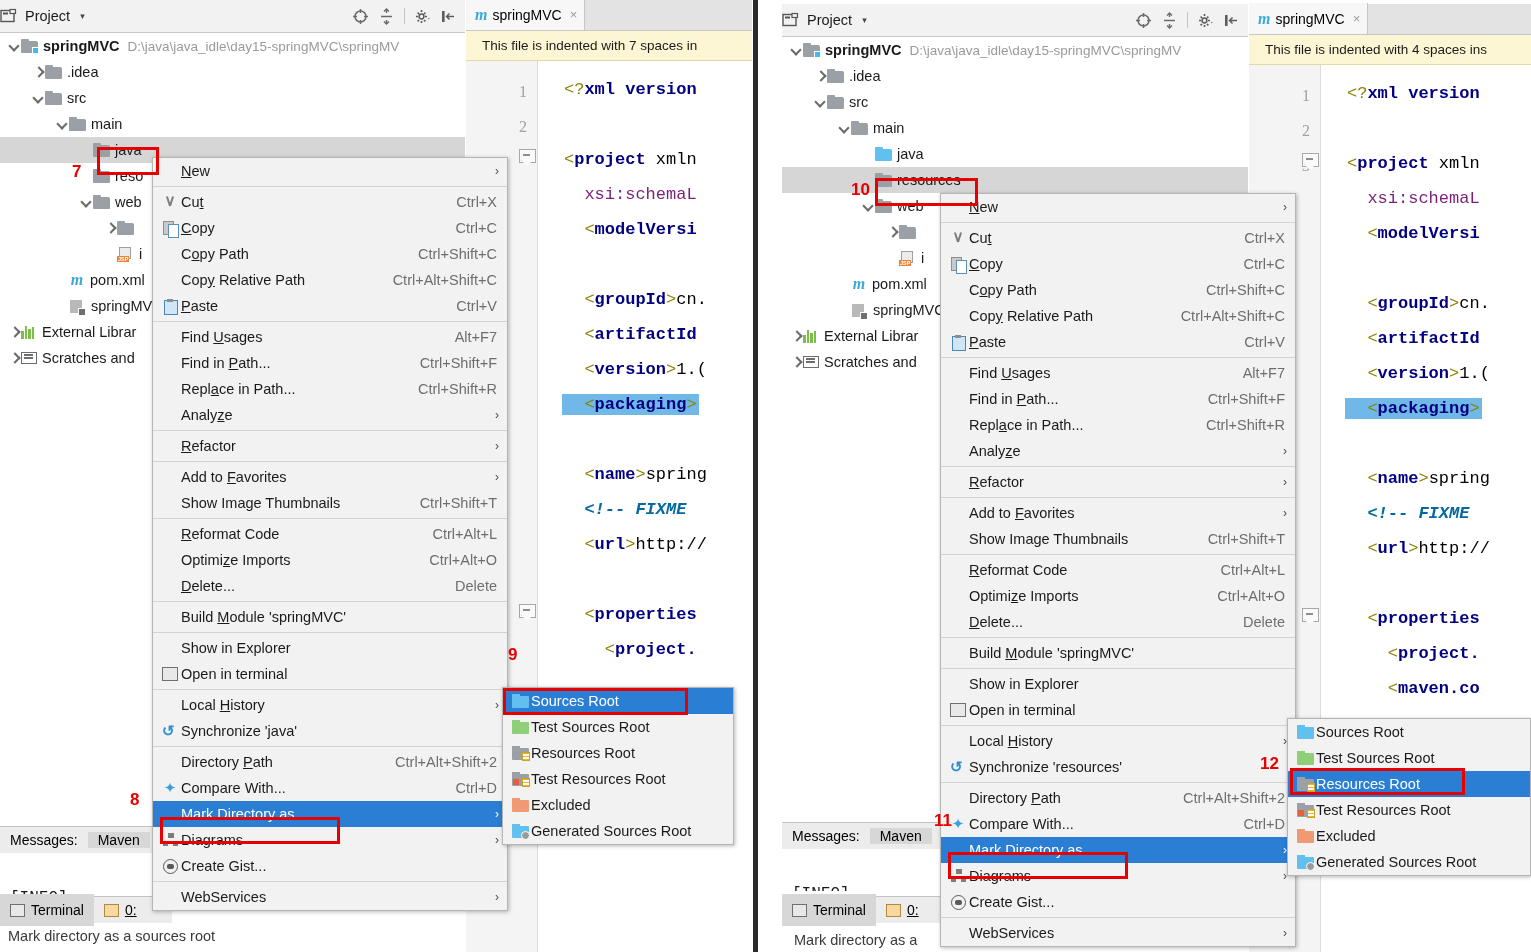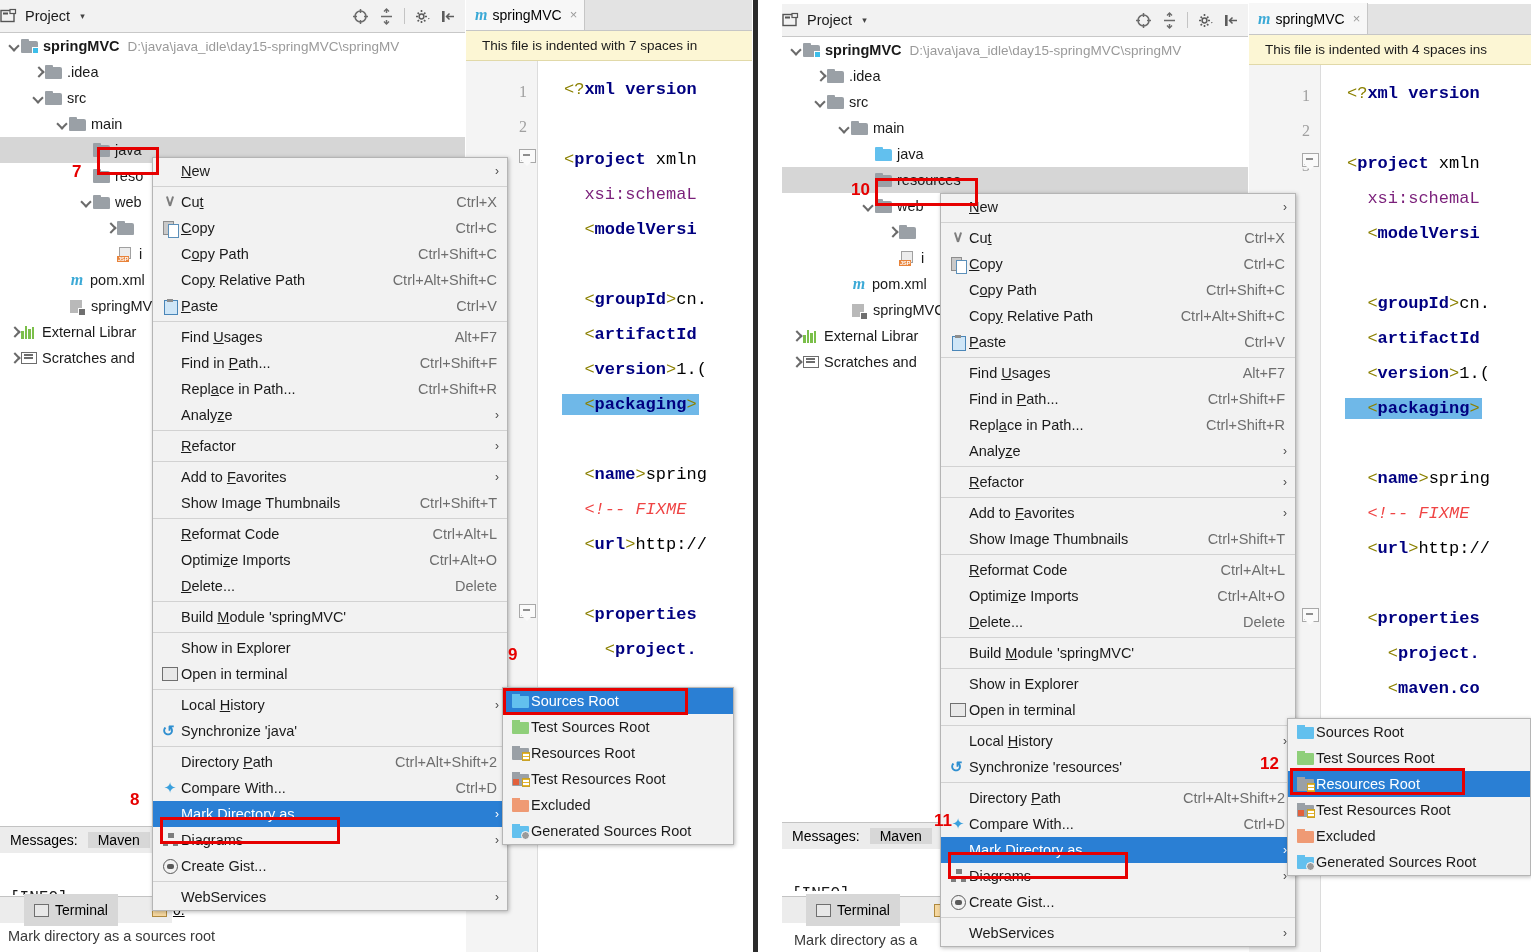--- a/index.html
+++ b/index.html
@@ -148,30 +148,30 @@
   .foldmark { position:absolute; width:15px; height:17px; }
   .foldmark::before { content:""; position:absolute; left:0; top:0; width:15px; height:12px; border:1px solid #a8a8a8; background:#fafafa;}
   .foldmark::after { content:""; position:absolute; left:2px; top:11px; width:11px; height:6px; background:#fafafa;
      clip-path: polygon(0 0, 100% 0, 50% 100%); border-left:1px solid #a8a8a8;}
   .foldminus { position:absolute; left:4px; top:5px; width:7px; height:1.5px; background:#8e8e8e; }
   .code { position:absolute; top:61px; font-family:"Liberation Mono", monospace; font-size:17px; white-space:pre; }
   .cl { position:absolute; white-space:pre; }
   .tagn { color:#000080; font-weight:bold; }
   .angle { color:#8b8000; }
   .attr { color:#7a1f7a; }
-  .cmt { color:#ef4444; font-style:italic; font-weight:normal; }
+  .cmt { color:#0369a1; font-style:italic; font-weight:bold; }
   .selrow { background:#6fb8e8; }
 
   
   .msgbar { position:absolute; height:27px; background:#ececec; border-top:1px solid #c3c3c3; display:flex; align-items:center; font-size:14px; }
   .msgbar .t { padding:0 10px; }
   .msgbar .t.act { background:#d7d7d7; }
   .console { position:absolute; background:#fff; font-family:"Liberation Mono", monospace; font-size:16px; color:#1a1a1a; white-space:pre; overflow:hidden;}
   .statusbar { position:absolute; height:27px; background:#ececec; border-top:1px solid #c3c3c3; display:flex; align-items:center; font-size:14px;}
-  .statusbar .sb { display:flex; align-items:center; padding:16px 10px; height:100%; gap:6px;margin-left:24px;}
+  .statusbar .sb { display:flex; align-items:center; padding:16px 10px; height:100%; gap:6px;}
   .statusbar .sb.act { background:#d7d7d7; }
   .sb-ico { width:15px; height:13px; background:#e8e8e8; border:1.4px solid #6f6f6f; }
   .sb-ico.run { background:#f6d8a0; border-color:#b08a3e; }
   .bottomtext { position:absolute; font-size:14.5px; color:#1a1a1a; white-space:nowrap; }
 </style>
 </head>
 <body>
 
 <div class="root">
 

